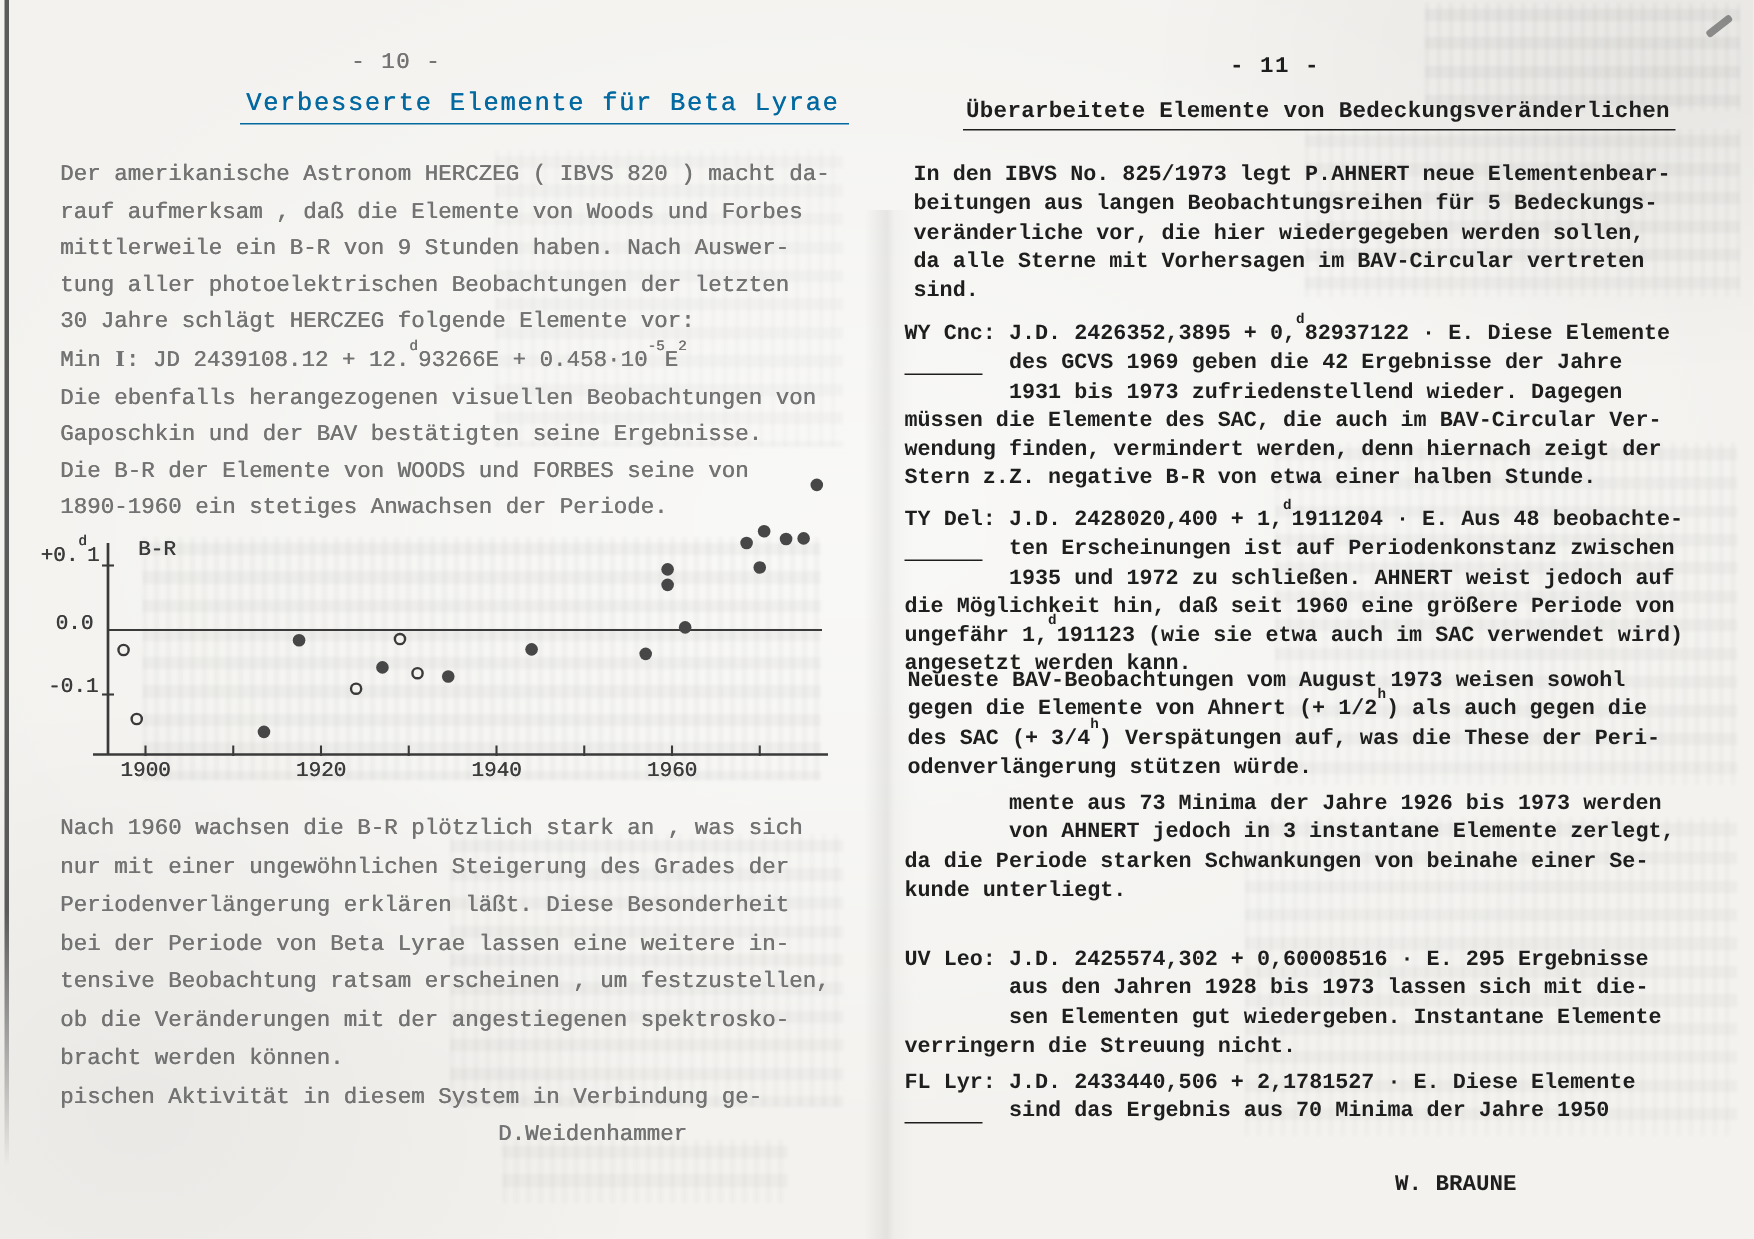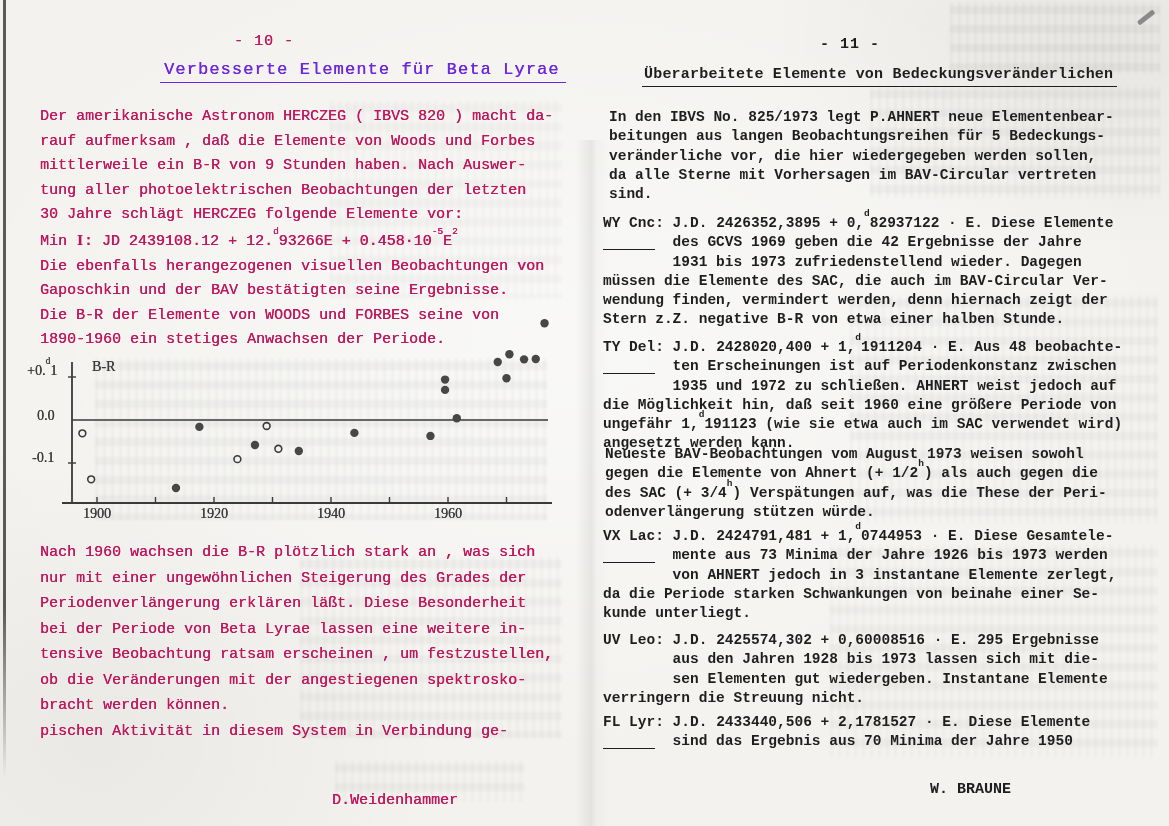--- a/index.html
+++ b/index.html
@@ -8,35 +8,35 @@
     background:
       radial-gradient(ellipse 900px 600px at 48% 42%, rgba(255,255,255,.5), rgba(0,0,0,0) 70%),
       radial-gradient(ellipse 500px 400px at 8% 90%, rgba(0,0,0,.04), rgba(0,0,0,0) 70%),
       radial-gradient(ellipse 500px 300px at 95% 5%, rgba(0,0,0,.05), rgba(0,0,0,0) 70%),
       #f3f2ef;
     font-family:"Liberation Mono","DejaVu Sans Mono",monospace;
   }
   .abs{position:absolute;}
   .line{white-space:pre;}
   
-  .lp{color:#be185d;font-size:15px;line-height:24.6px;text-shadow:.3px 0 0 currentColor;}
+  .lp{color:#737373;font-size:15px;line-height:24.6px;text-shadow:.3px 0 0 currentColor;}
   .lp2{line-height:25.5px;}
   
   .rp{color:#1e1e1e;font-weight:bold;font-size:14.5px;line-height:19.3px;}
   .pageno{font-size:15px;letter-spacing:1px;}
   .title{white-space:pre;border-bottom:1.7px solid currentColor;}
-  .title-left{left:160px;top:60px;font-size:17px;letter-spacing:1.1px;padding:0 6px 3px 4px;color:#6d28d9;text-shadow:.3px 0 0 currentColor;}
+  .title-left{left:160px;top:60px;font-size:17px;letter-spacing:1.1px;padding:0 6px 3px 4px;color:#0369a1;text-shadow:.3px 0 0 currentColor;}
   .title-right{left:642px;top:66px;font-size:15px;font-weight:bold;letter-spacing:.2px;padding:0 4px 3px 2px;color:#1e1e1e;text-align:center;}
   sup.s{font-size:9.5px;position:relative;top:-5px;line-height:0;}
   .rni{font-family:"Liberation Serif","DejaVu Serif",serif;font-weight:bold;padding:0 1px;}
   .star-name{border-bottom:1.7px solid currentColor;padding-bottom:18px;}
   .star-name.nou{border-bottom:none;}
   .sig{font-size:15px;}
   
-  .chlab{color:#3c3c3c;font-size:14px;line-height:16px;text-shadow:.3px 0 0 currentColor;white-space:pre;font-family:Liberation Serif, serif;}
+  .chlab{color:#3c3c3c;font-size:14px;line-height:16px;text-shadow:.3px 0 0 currentColor;white-space:pre;}
   .xlab{width:60px;text-align:center;}
   
   .bleed{position:absolute;filter:blur(1.1px);opacity:.55;pointer-events:none;
     background:
       repeating-linear-gradient(90deg, rgba(105,105,105,.10) 0 3px, rgba(0,0,0,0) 3px 8px),
       repeating-linear-gradient(180deg, rgba(0,0,0,0) 0 4px, rgba(110,110,110,.13) 4px 12px, rgba(0,0,0,0) 12px 19px);}
   .edge-line{left:3px;top:0;width:2.5px;height:778px;opacity:.8;
     background:linear-gradient(180deg,#343434 0 78%, rgba(52,52,52,0) 100%);}
   .corner-mark{left:1136px;top:15px;width:20px;height:4.5px;background:#4c4c4c;opacity:.6;border-radius:2px;transform:rotate(-38deg);}
   .gutter{left:576px;top:140px;width:34px;height:686px;opacity:1;
@@ -122,21 +122,21 @@
 <div class="abs lp lp2" style="left:40px;top:540px;">
     <div class="line">Nach 1960 wachsen die B-R plötzlich stark an , was sich</div>
     <div class="line">nur mit einer ungewöhnlichen Steigerung des Grades der</div>
     <div class="line">Periodenverlängerung erklären läßt. Diese Besonderheit</div>
     <div class="line">bei der Periode von Beta Lyrae lassen eine weitere in-</div>
     <div class="line">tensive Beobachtung ratsam erscheinen , um festzustellen,</div>
     <div class="line">ob die Veränderungen mit der angestiegenen spektrosko-</div>
     <div class="line">bracht werden können.</div>
     <div class="line">pischen Aktivität in diesem System in Verbindung ge-</div>
   </div>
-<div class="abs lp sig" style="left:332px;top:745px;margin-top:44px;">D.Weidenhammer</div>
+<div class="abs lp sig" style="left:332px;top:745px;">D.Weidenhammer</div>
 
 <div class="abs rp pageno" style="left:820px;top:35px;">- 11 -</div>
 <div class="abs title title-right">Überarbeitete Elemente von Bedeckungsveränderlichen</div>
 
 <div class="abs rp" style="left:609px;top:108px;">
     <div class="line">In den IBVS No. 825/1973 legt P.AHNERT neue Elementenbear-</div>
     <div class="line">beitungen aus langen Beobachtungsreihen für 5 Bedeckungs-</div>
     <div class="line">veränderliche vor, die hier wiedergegeben werden sollen,</div>
     <div class="line">da alle Sterne mit Vorhersagen im BAV-Circular vertreten</div>
     <div class="line">sind.</div>
@@ -165,21 +165,20 @@
 </div>
 
 <div class="abs rp" style="left:605px;top:445px;">
     <div class="line">Neueste BAV-Beobachtungen vom August 1973 weisen sowohl</div>
     <div class="line">gegen die Elemente von Ahnert (+ 1/2<sup class="s">h</sup>) als auch gegen die</div>
     <div class="line">des SAC (+ 3/4<sup class="s">h</sup>) Verspätungen auf, was die These der Peri-</div>
     <div class="line">odenverlängerung stützen würde.</div>
   </div>
 
 <div class="abs rp" style="left:603px;top:527px;">
-  <div class="line"><span class="star-name">VX Lac</span><span>: J.D. 2424791,481 + 1,<sup class="s">d</sup>0744953 · E. Diese Gesamtele-</span></div>
   <div>
       <div class="line">        mente aus 73 Minima der Jahre 1926 bis 1973 werden</div>
       <div class="line">        von AHNERT jedoch in 3 instantane Elemente zerlegt,</div>
       <div class="line">da die Periode starken Schwankungen von beinahe einer Se-</div>
       <div class="line">kunde unterliegt.</div>
     </div>
 </div>
 
 <div class="abs rp" style="left:603px;top:631px;">
   <div class="line"><span class="star-name nou">UV Leo</span><span>: J.D. 2425574,302 + 0,60008516 · E. 295 Ergebnisse</span></div>

